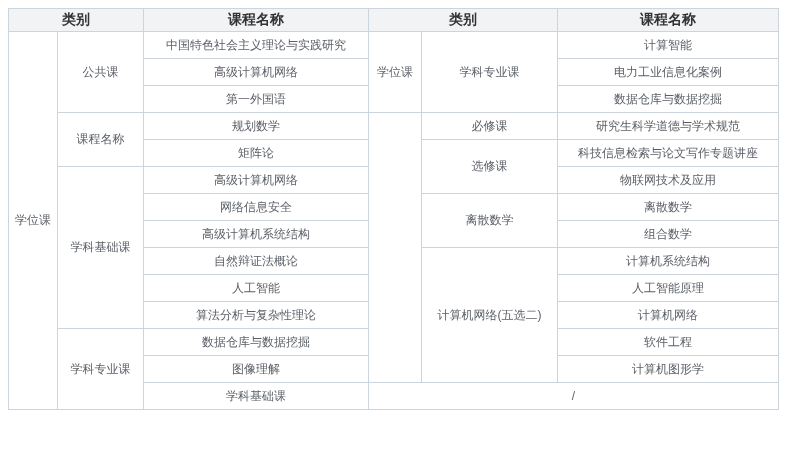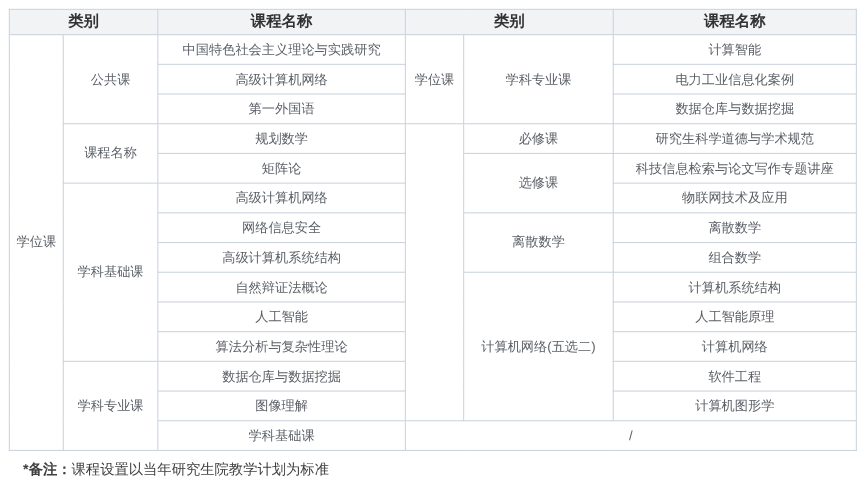--- a/index.html
+++ b/index.html
@@ -136,16 +136,13 @@
         <td>图像理解</td>
         <td>计算机图形学</td>
       </tr>
       <tr>
         <td>学科基础课</td>
         <td colspan="3">/</td>
       </tr>
     </tbody>
   </table>
 
-  <div class="footnote">
-    <span class="fn-label">*备注：</span><span>课程设置以当年研究生院教学计划为标准</span>
-  </div>
 </div>
 
 </body></html>

